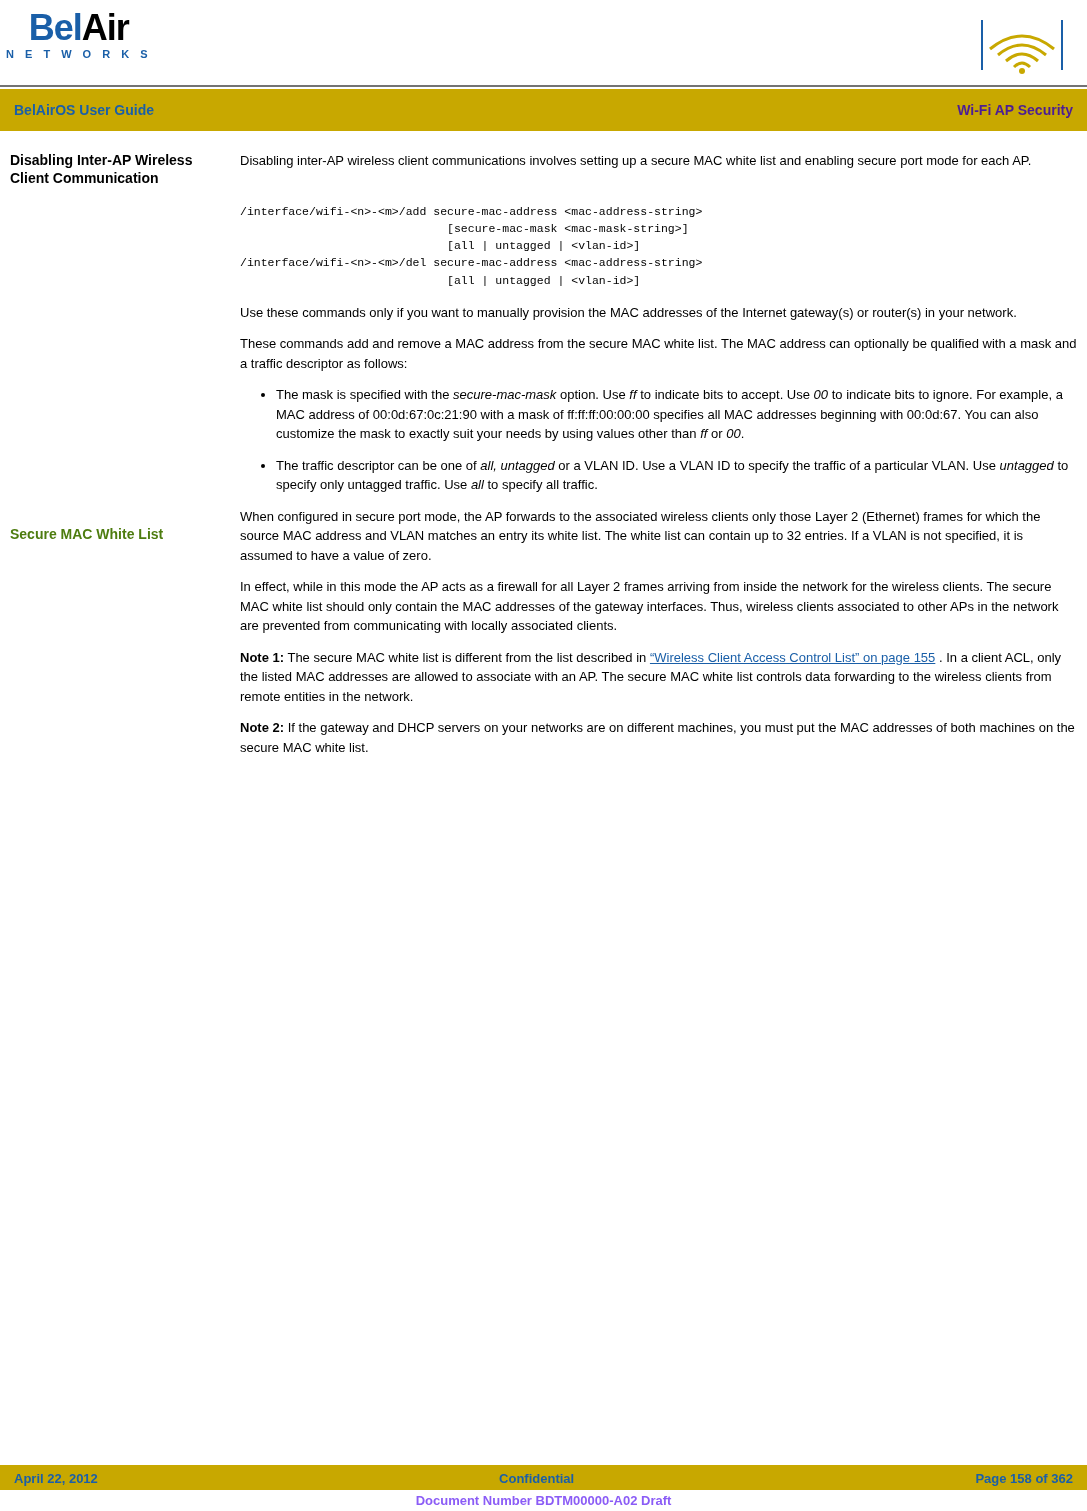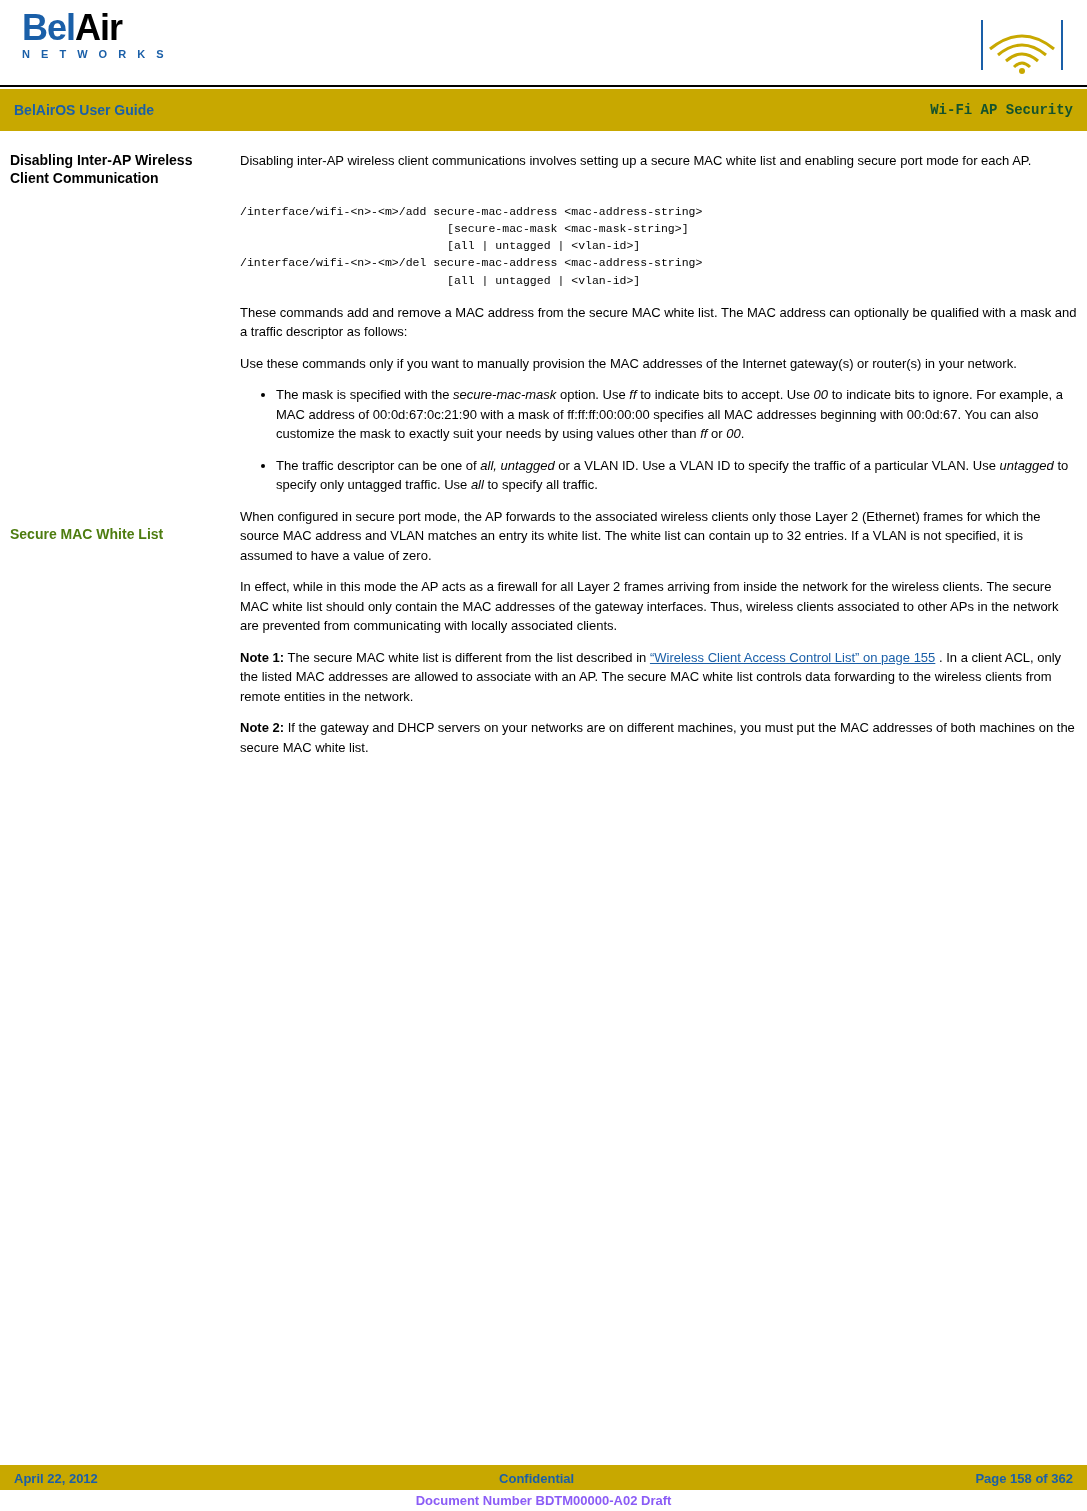--- a/index.html
+++ b/index.html
@@ -10,22 +10,23 @@
       color: #000;
       width: 1087px;
       min-height: 1511px;
     }
 
     
     .header {
       display: flex;
       justify-content: space-between;
       align-items: flex-start;
-      padding: 10px 20px 5px 22px;
-      border-bottom: 2px solid #000000;
+      padding: 10px 20px 5px 6px;
+      border-bottom: 2px solid #737373;
+      text-align: center;
     }
     .logo-area {
       display: flex;
       flex-direction: column;
     }
     .logo-text {
       font-size: 36px;
       font-weight: 900;
       line-height: 1;
       color: #000;
@@ -56,22 +57,21 @@
       margin-top: 2px;
     }
     .title-bar-left {
       font-size: 14px;
       font-weight: bold;
       color: #1a5fa8;
     }
     .title-bar-right {
       font-size: 14px;
       font-weight: bold;
-      color: #14532d;
-      font-family: Liberation Mono, monospace;
+      color: #4c1d95;
     }
 
     
     .content {
       display: flex;
       padding: 20px 10px 10px 10px;
       gap: 0;
     }
     .left-col {
       width: 220px;
@@ -242,23 +242,23 @@
       <p class="para">Disabling inter-AP wireless client communications involves setting up a secure MAC white list and enabling secure port mode for each AP.</p>
 
       <div style="height: 20px;"></div>
 
       <div class="code-block">/interface/wifi-&lt;n&gt;-&lt;m&gt;/add secure-mac-address &lt;mac-address-string&gt;
                               [secure-mac-mask &lt;mac-mask-string&gt;]
                               [all | untagged | &lt;vlan-id&gt;]
 /interface/wifi-&lt;n&gt;-&lt;m&gt;/del secure-mac-address &lt;mac-address-string&gt;
                               [all | untagged | &lt;vlan-id&gt;]</div>
 
+      <p class="para">Use these commands only if you want to manually provision the MAC addresses of the Internet gateway(s) or router(s) in your network.</p>
+
       <p class="para">These commands add and remove a MAC address from the secure MAC white list. The MAC address can optionally be qualified with a mask and a traffic descriptor as follows:</p>
-
-      <p class="para">Use these commands only if you want to manually provision the MAC addresses of the Internet gateway(s) or router(s) in your network.</p>
 
       <ul class="bullet-list">
         <li class="bullet-item">
           <span>The mask is specified with the </span><span class="italic">secure-mac-mask</span><span> option. Use </span><span class="italic">ff</span><span> to indicate bits to accept. Use </span><span class="italic">00</span><span> to indicate bits to ignore. For example, a MAC address of 00:0d:67:0c:21:90 with a mask of ff:ff:ff:00:00:00 specifies all MAC addresses beginning with 00:0d:67. You can also customize the mask to exactly suit your needs by using values other than </span><span class="italic">ff</span><span> or </span><span class="italic">00</span><span>.</span>
         </li>
         <li class="bullet-item">
           <span>The traffic descriptor can be one of </span><span class="italic">all, untagged</span><span> or a VLAN ID. Use a VLAN ID to specify the traffic of a particular VLAN. Use </span><span class="italic">untagged</span><span> to specify only untagged traffic. Use </span><span class="italic">all</span><span> to specify all traffic.</span>
         </li>
       </ul>
 

